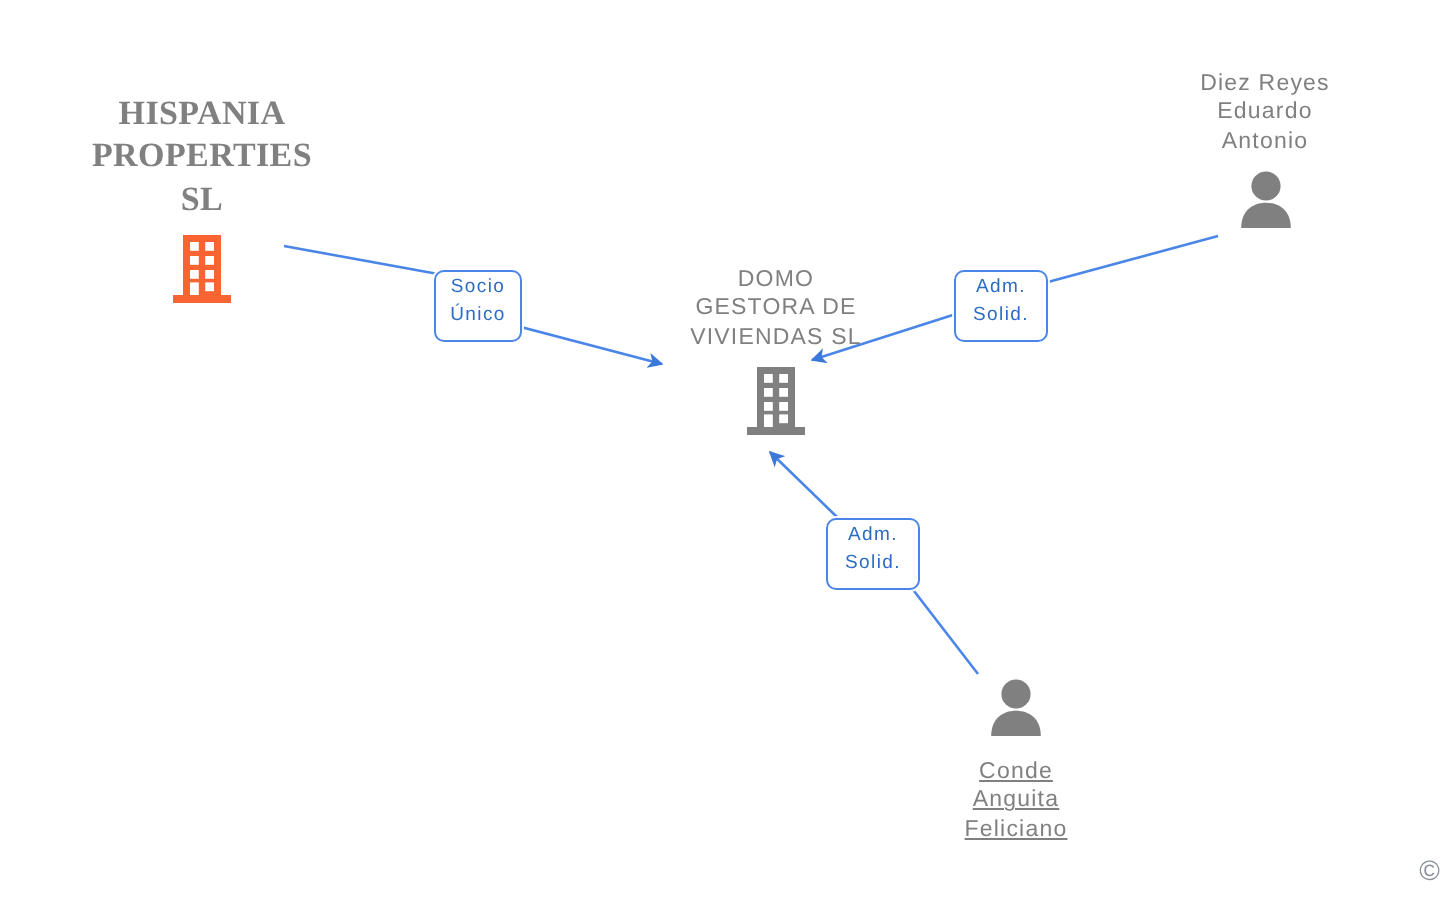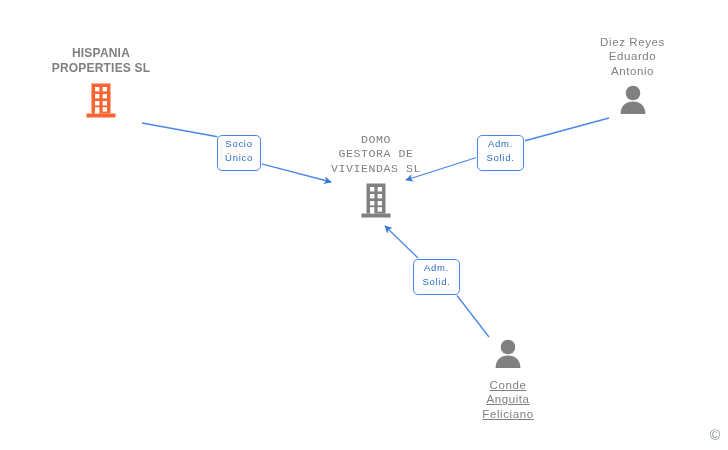--- a/index.html
+++ b/index.html
@@ -35,22 +35,23 @@
     line-height: 1.25;
   }
   .node-label {
     color: #808080;
     font-size: 11.5px;
     letter-spacing: .6px;
     white-space: pre-line;
   }
   .node-label.bold {
     font-weight: bold;
-    font-size: 12px;
+    font-size: 17px;
     letter-spacing: .2px;
+    font-family: Liberation Serif, serif;
   }
   .node-icon {
     display: block;
   }
   .node .node-label + .node-icon { margin-top: 6px; }
   .node .node-icon + .node-label { margin-top: 5px; text-decoration: underline; }
 
   
   .rel-box {
     position: absolute;
@@ -135,21 +136,21 @@
         <rect x="9" y="12" width="4.4" height="4.4" fill="#ffffff"></rect>
         <rect x="16.6" y="12" width="4.4" height="4.4" fill="#ffffff"></rect>
         <rect x="9" y="19" width="4.4" height="4.4" fill="#ffffff"></rect>
         <rect x="16.6" y="19" width="4.4" height="4.4" fill="#ffffff"></rect>
         <rect x="9" y="25.2" width="4.4" height="6.3" fill="#ffffff"></rect>
         <rect x="16.6" y="25.2" width="4.4" height="4.4" fill="#ffffff"></rect>
       </svg>
     </span>
   </div>
 
-  <div class="node" style="left:312px; top:133px; width:128px;font-family:Liberation Mono, monospace;">
+  <div class="node" style="left:324px; top:133px; width:128px;">
     <div class="node-label">DOMO
 GESTORA DE
 VIVIENDAS SL</div>
     <span class="node-icon">
       <svg width="30" height="36" viewBox="0 0 30 36">
         <rect x="5.5" y="1.5" width="19" height="30" fill="#808080"></rect>
         <rect x="0.5" y="31.5" width="29" height="4" fill="#808080"></rect>
         <rect x="9" y="5" width="4.4" height="4.4" fill="#ffffff"></rect>
         <rect x="16.6" y="5" width="4.4" height="4.4" fill="#ffffff"></rect>
         <rect x="9" y="12" width="4.4" height="4.4" fill="#ffffff"></rect>

